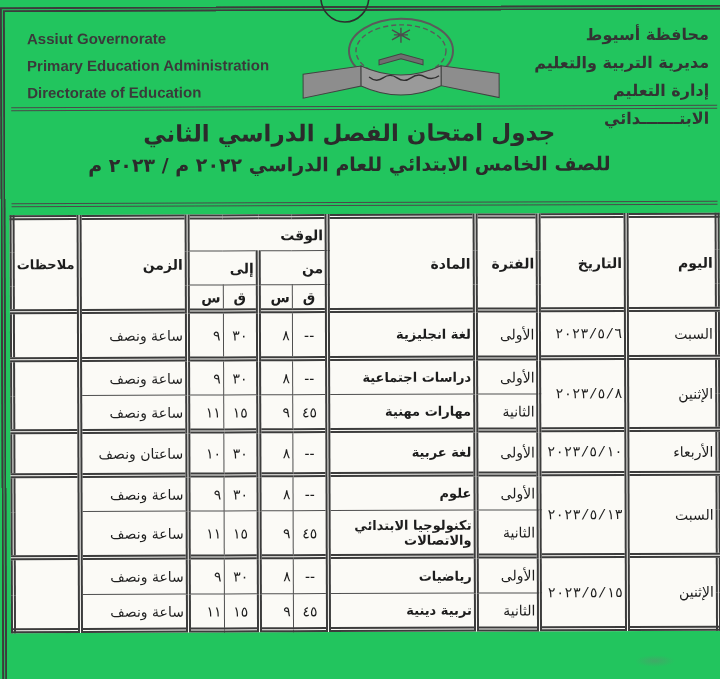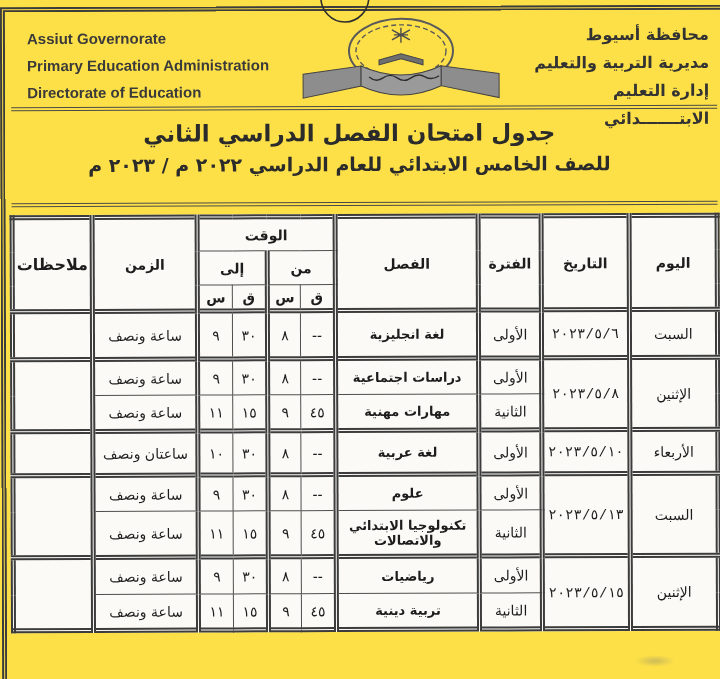--- a/index.html
+++ b/index.html
@@ -1,21 +1,21 @@
 <!DOCTYPE html>
 <html lang="ar"><head>
 <meta charset="utf-8">
 <style>
   html,body{margin:0;padding:0;}
   body{
     width:720px;height:679px;overflow:hidden;
     background:#f6f5f1;
     font-family:"DejaVu Sans",sans-serif;
   }
-  .page{position:relative;width:720px;height:679px;background:#fde047;overflow:hidden;}
+  .page{position:relative;width:720px;height:679px;background:#22c55e;overflow:hidden;}
   .scan{position:absolute;inset:0;transform:rotate(-0.2deg);}
 
   
   .frame{
     position:absolute;top:6px;left:1px;width:900px;height:900px;
     border-top:5px double #3c3c3c;border-left:5px double #3c3c3c;
     pointer-events:none;
   }
   
   .top-circle{position:absolute;left:316px;top:-30px;width:60px;height:54px;z-index:5;}
@@ -50,26 +50,26 @@
 
   
   .tablewrap{position:absolute;top:214px;left:10px;}
   table{border-collapse:collapse;table-layout:fixed;background:#fbfaf6;border:5px double #3c3c3c;direction:ltr;}
   td,th{
     border:1px solid #4f4f4f;text-align:center;vertical-align:middle;
     color:#1d1d1d;font-size:14px;padding:1px 2px;overflow:hidden;
     font-family:"DejaVu Sans",sans-serif;
   }
   th{font-weight:bold;}
-  .vd{border-left:5px double #3c3c3c;}      
+  .vd{border-left:5px double #3c3c3c;text-align:right;}      
   .hd td,.hd th{border-top:5px double #3c3c3c;}  
   .rtl{direction:rtl;}
   .ltr{direction:ltr;unicode-bidi:embed;font-family:Liberation Mono, monospace;}
   .subject{font-size:13px;font-weight:bold;direction:rtl;margin-left:8px;}
-  .small{font-size:16px;}
+  .small{font-size:13px;}
   .rhA{height:34px}.rhB{height:34px}.rhC{height:26px}
   .r48{height:48px}.r36{height:36px}.r44{height:44px}.r46{height:46px}.r37{height:37px}
 
   
   .smudge{
     position:absolute;left:634px;top:656px;width:40px;height:12px;border-radius:50%;
     background:radial-gradient(closest-side,rgba(120,120,120,.35),rgba(120,120,120,0));
   }
 </style>
 </head>
@@ -137,21 +137,21 @@
             <col style="width:64px">
             <col style="width:88px">
             <col style="width:92px">
         </colgroup>
 
         <tbody>
             <tr class="rhA">
           <th rowspan="3" class="small rtl">ملاحظات</th>
           <th rowspan="3" class="vd rtl">الزمن</th>
           <th colspan="4" class="vd rtl">الوقت</th>
-          <th rowspan="3" class="vd rtl">الفصل</th>
+          <th rowspan="3" class="vd rtl">المادة</th>
           <th rowspan="3" class="vd rtl">الفترة</th>
           <th rowspan="3" class="vd rtl">التاريخ</th>
           <th rowspan="3" class="vd rtl">اليوم</th>
         </tr>
         <tr class="rhB">
           <th colspan="2" class="vd rtl">إلى</th>
           <th colspan="2" class="vd rtl">من</th>
         </tr>
         <tr class="rhC">
           <th class="vd">س</th>

